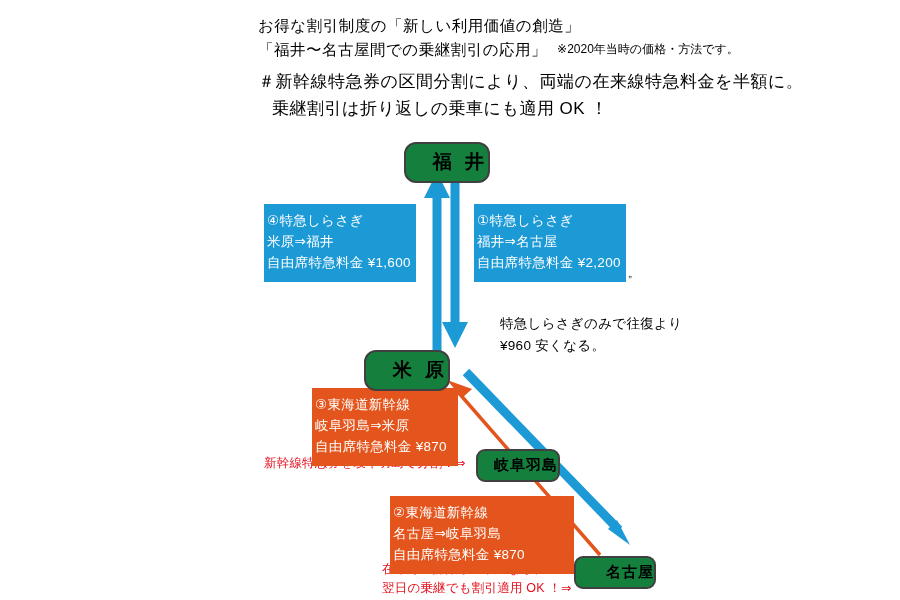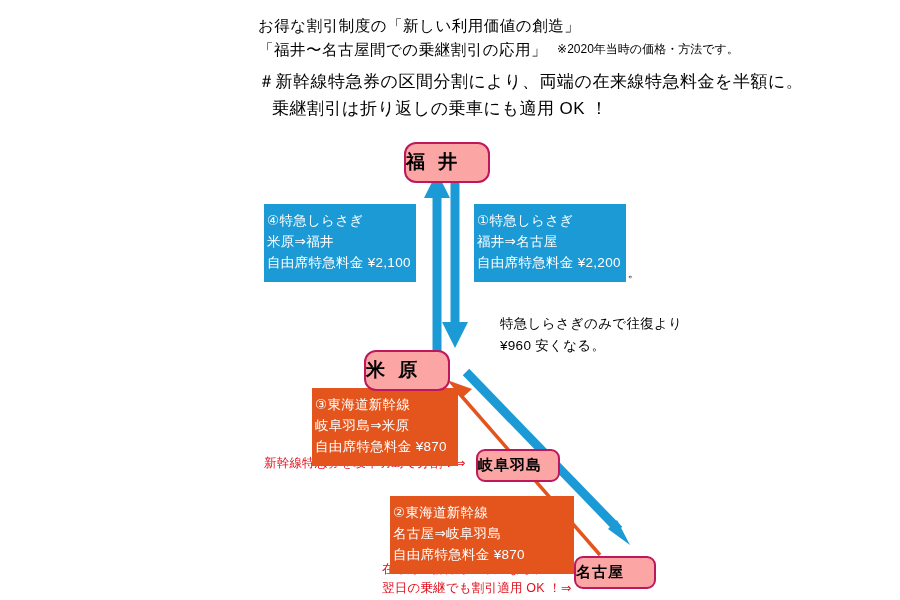--- a/index.html
+++ b/index.html
@@ -45,26 +45,26 @@
     top: 68px;
     font-size: 17px;
     line-height: 1.6;
     letter-spacing: 0.5px;
     white-space: nowrap;
   }
   .subhead .l2 { padding-left: 14px; display: block; }
 
   
   .station {
-    border: 2px solid #be185d;
+    border: 2px solid #404040;
     border-radius: 12px;
-    background: #fca5a5;
+    background: #15803d;
     font-size: 19px;
     font-weight: bold;
-    text-align: left;
+    text-align: right;
     letter-spacing: 4px;
     padding: 5px 0 6px 0;
     box-sizing: border-box;
     z-index: 6;
   }
   .station.small {
     font-size: 15px;
     letter-spacing: 1px;
     padding: 5px 0 5px 0;
     border-radius: 9px;
@@ -179,21 +179,21 @@
 
   <div class="abs station" style="left:364px; top:350px; width:86px;">米 原</div>
 
   <div class="abs station small" style="left:476px; top:449px; width:84px;">岐阜羽島</div>
 
   <div class="abs station small" style="left:574px; top:556px; width:82px;">名古屋</div>
 
   <div class="abs box blue" style="left:264px; top:204px; width:152px;">
     <div>④特急しらさぎ</div>
     <div>米原⇒福井</div>
-    <div>自由席特急料金 ¥2,100</div>
+    <div>自由席特急料金 ¥1,600</div>
   </div>
 
   <div class="abs box blue" style="left:474px; top:204px; width:152px;">
     <div>①特急しらさぎ</div>
     <div>福井⇒名古屋</div>
     <div>自由席特急料金 ¥2,200</div>
   </div>
 
   <div class="abs annot" style="left:264px; top:264px;">
     <span class="circnum">3</span><span>と乗継割引で ¥600 に。</span>

